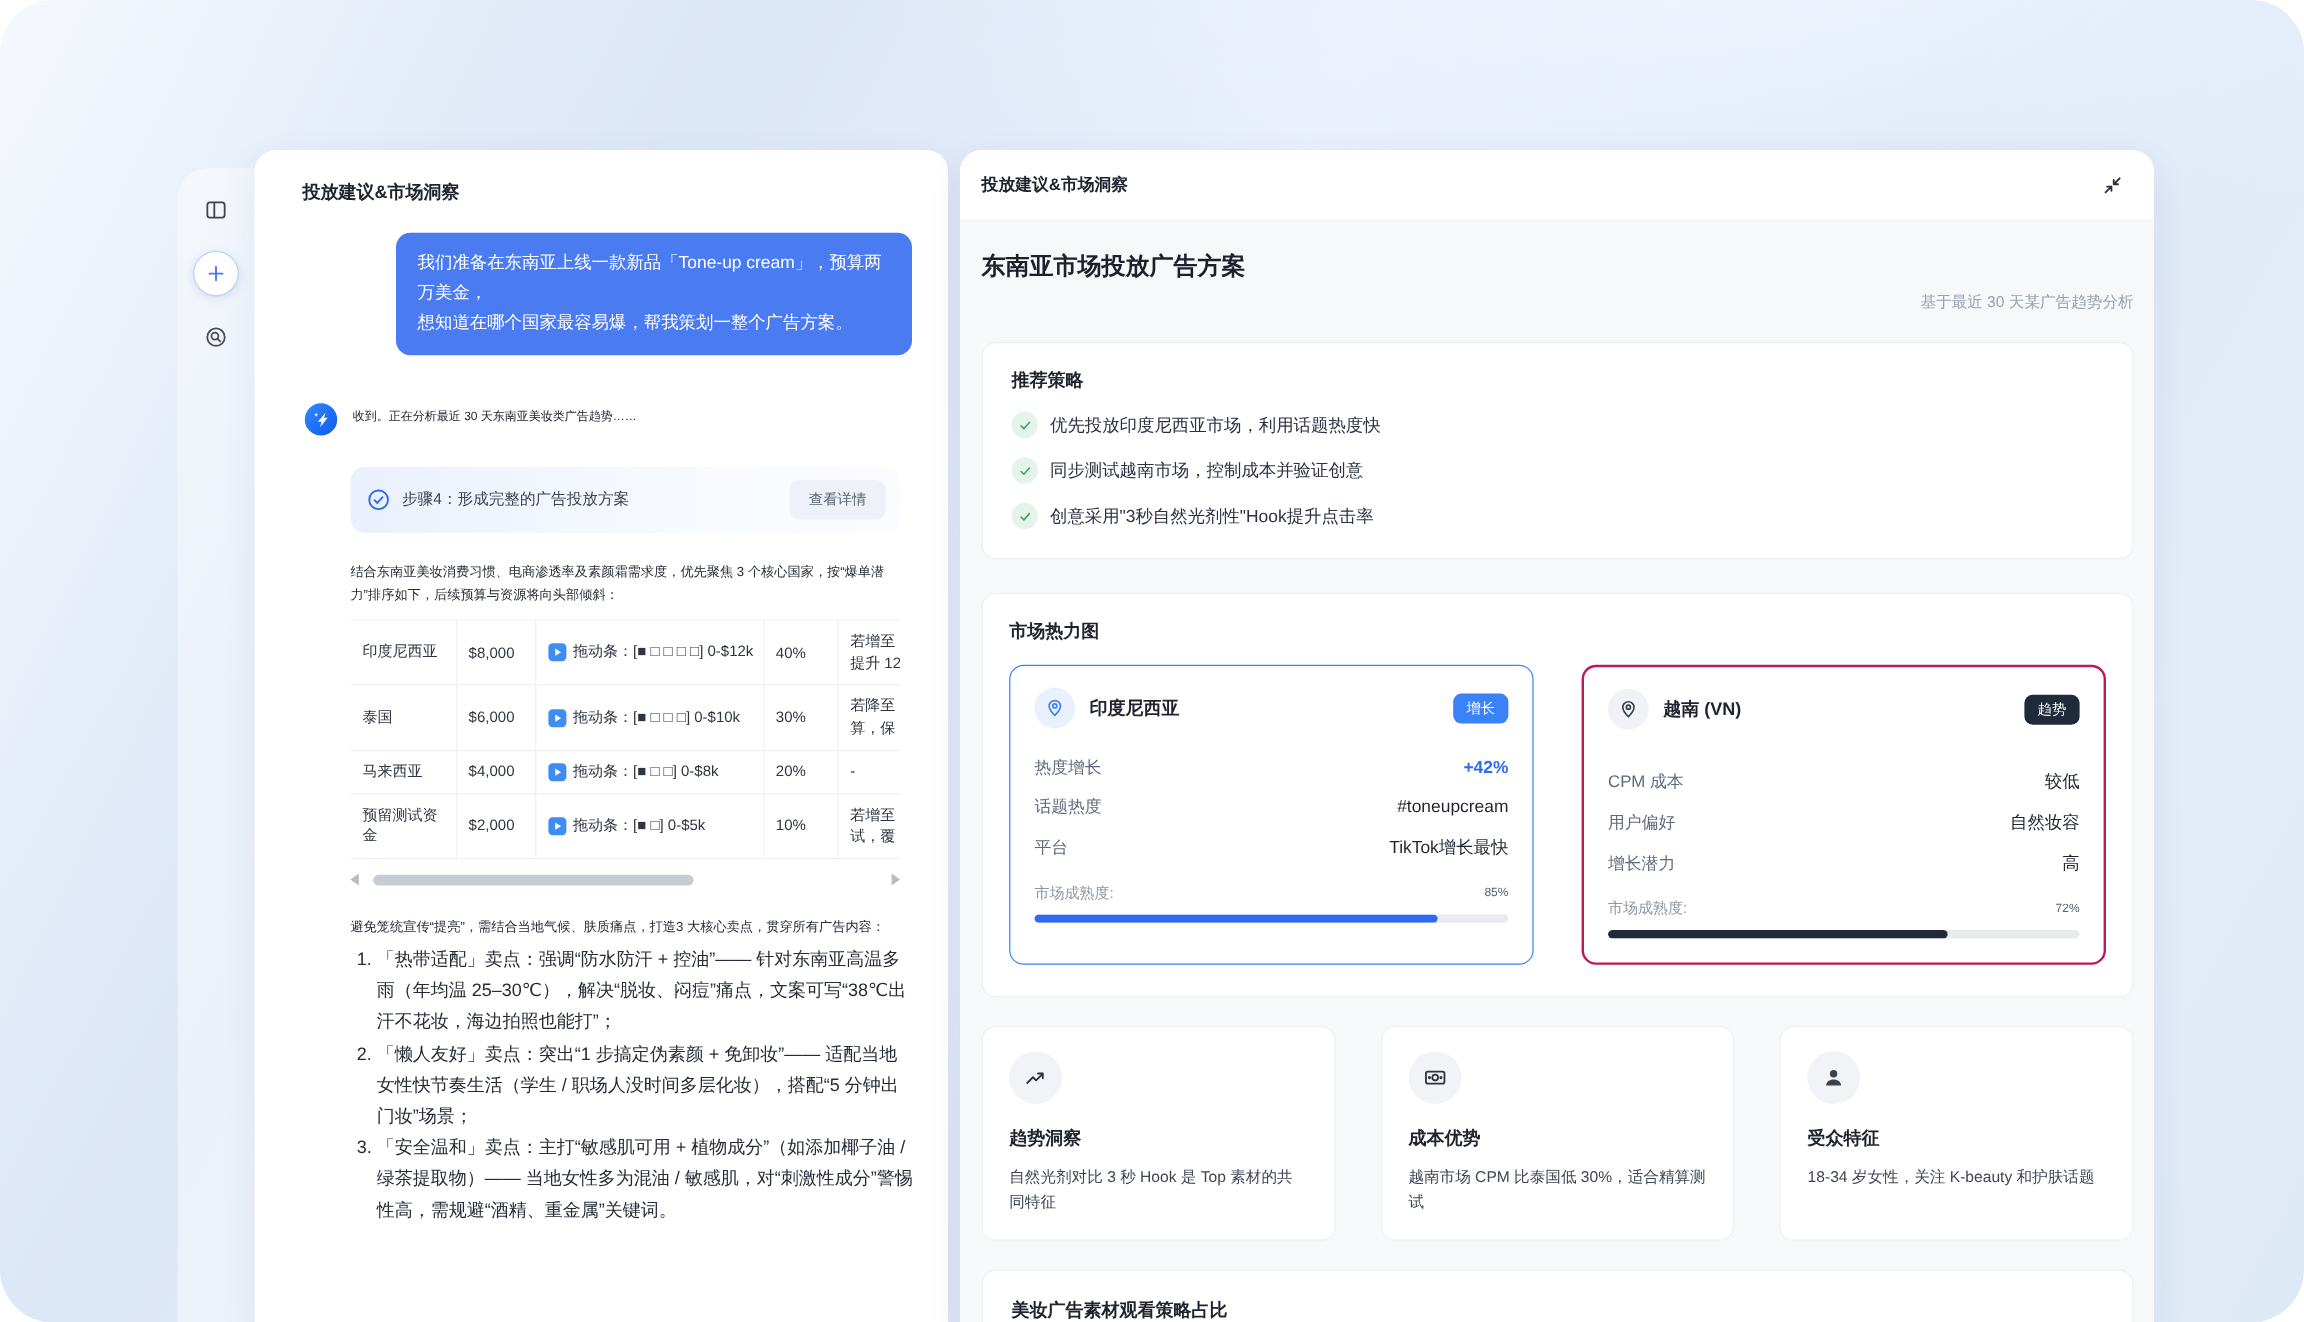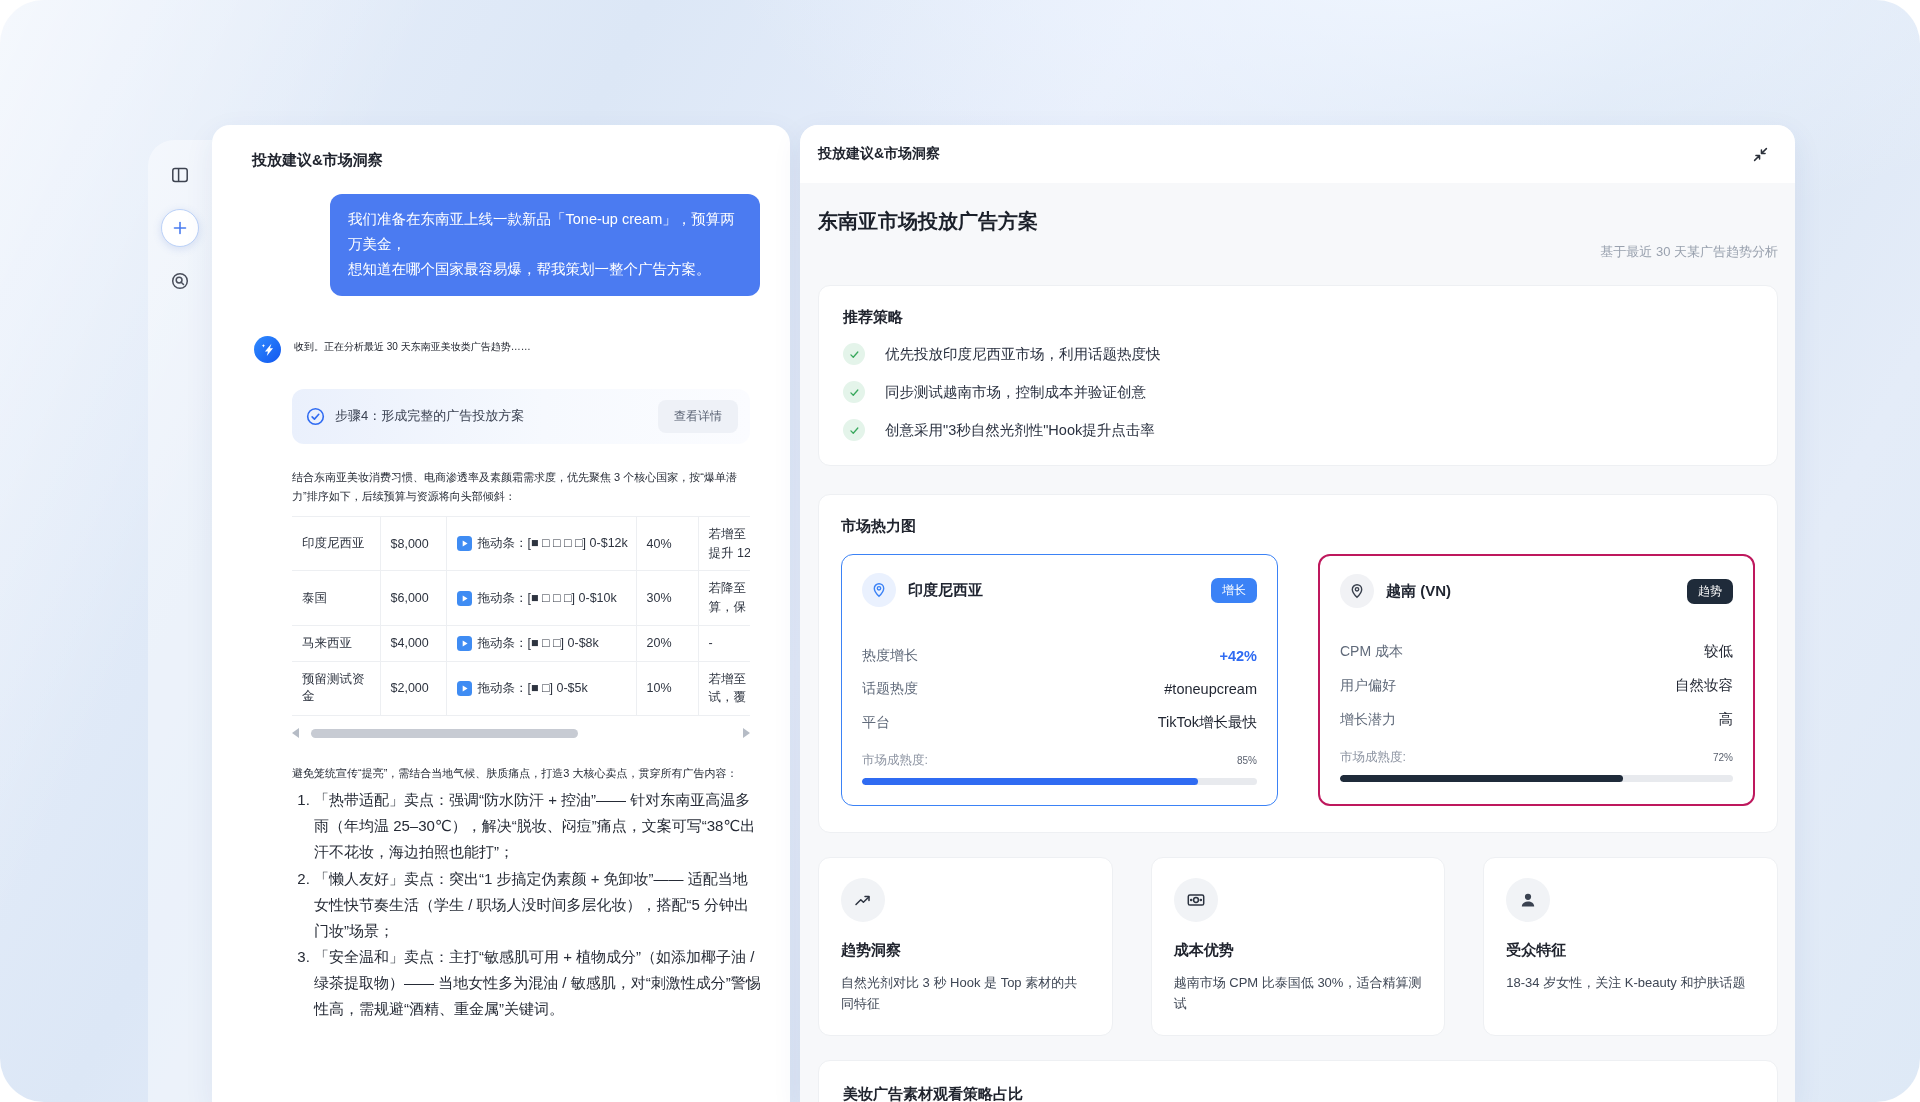--- a/index.html
+++ b/index.html
@@ -61,21 +61,21 @@
   .panel-header{height:58px;background:#fff;display:flex;align-items:center;justify-content:space-between;
     padding:0 24px 0 18px;}
   .panel-header .ttl{font-size:14px;font-weight:700;color:#20242e;}
   .collapse-btn{width:22px;height:22px;display:flex;align-items:center;justify-content:center;cursor:pointer;}
   .panel-body{padding:25px 17px 0 18px;}
   .h1{font-size:20px;font-weight:700;color:#1b202a;}
   .sub{margin-top:8px;font-size:13px;color:#99a1ae;text-align:right;}
   .card{background:#fff;border:1px solid #eef0f3;border-radius:12px;}
   .strategy{margin-top:24px;padding:22px 24px 24px;}
   .card-title{font-size:15px;font-weight:700;color:#20242e;}
-  .strat-row{display:flex;align-items:center;gap:20px;margin-top:16px;}
+  .strat-row{display:flex;align-items:center;gap:10px;margin-top:16px;}
   .strat-row .txt{font-size:14.5px;color:#2a3140;}
   .chk{flex:0 0 22px;width:22px;height:22px;border-radius:50%;background:#e4f4ea;display:flex;align-items:center;justify-content:center;}
   .heatmap{margin-top:28px;padding:22px 22px 26px;}
   .country-grid{margin-top:18px;display:grid;grid-template-columns:1fr 1fr;gap:40px;}
   .country{border-radius:12px;padding:18px 20px 20px;background:#fff;}
   .country.primary{border:1.5px solid #3b82f6;}
   .country.secondary{border:2px solid #be185d;}
   .c-head{display:flex;align-items:center;}
   .pin-wrap{width:34px;height:34px;border-radius:50%;display:flex;align-items:center;justify-content:center;}
   .pin-blue{background:#eaf1fe;} .pin-gray{background:#f1f2f5;}
@@ -297,21 +297,21 @@
             <div class="c-head">
               <span class="pin-wrap pin-blue">
                 <svg width="16" height="16" viewBox="0 0 16 16" fill="none" stroke="#3b82f6" stroke-width="1.4">
                     <path d="M8 1.8 c-2.6 0-4.7 2-4.7 4.6 0 3.3 4.7 7.8 4.7 7.8 s4.7-4.5 4.7-7.8 c0-2.6-2.1-4.6-4.7-4.6 z"></path>
                     <circle cx="8" cy="6.3" r="1.7"></circle>
                   </svg>
               </span>
               <span class="c-name">印度尼西亚</span>
               <span class="badge" style="background: rgb(59, 130, 246);">增长</span>
             </div>
-            <div class="kv" style="margin-top:40px;">
+            <div class="kv" style="margin-top:24px;">
               <span class="k">热度增长</span>
               <span class="v accent">+42%</span>
             </div>
             <div class="kv">
               <span class="k">话题热度</span>
               <span class="v">#toneupcream</span>
             </div>
             <div class="kv">
               <span class="k">平台</span>
               <span class="v">TikTok增长最快</span>

